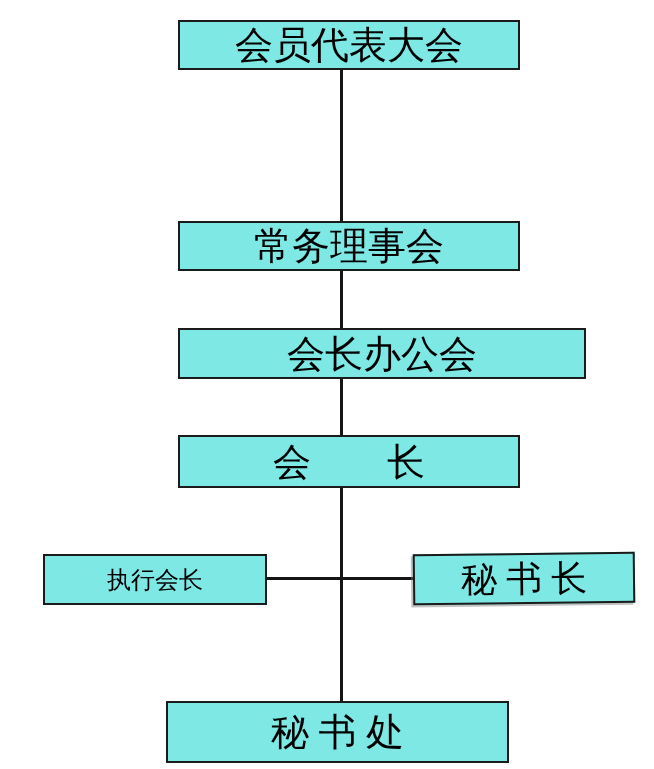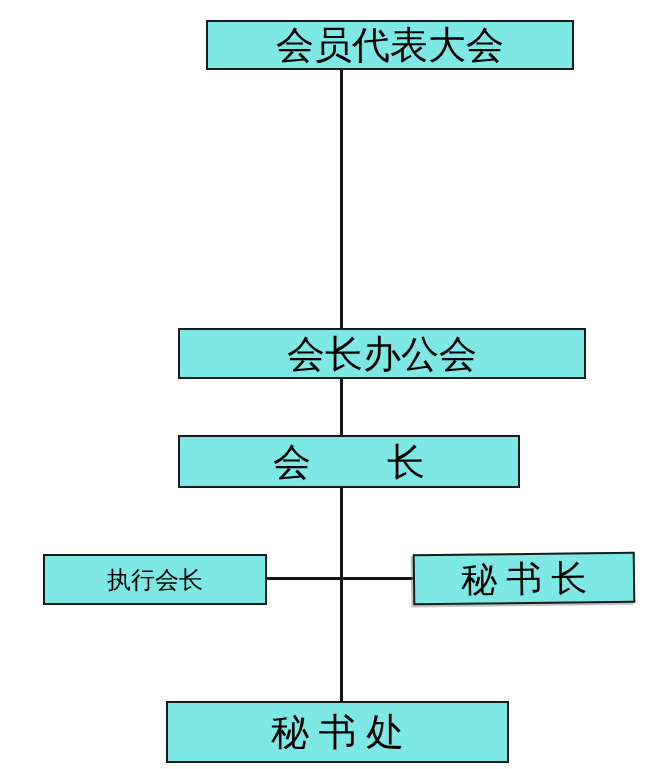--- a/index.html
+++ b/index.html
@@ -37,21 +37,21 @@
     background: #7de8e4;
     border: 2.5px solid #1b1b1b;
     display: flex;
     align-items: center;
     justify-content: center;
     color: #000000;
     font-size: 38px;
     line-height: 1;
     white-space: pre;
   }
-  .n1 { left: 178px; top: 20px;  width: 368px; height: 50px; margin-left: 28px; }
+  .n1 { left: 178px; top: 20px;  width: 342px; height: 50px; }
   .n2 { left: 176px; top: 112px; width: 344px; height: 49px; }
   .n3 { left: 178px; top: 221px; width: 342px; height: 50px; }
   .n4 { left: 178px; top: 328px; width: 408px; height: 51px; }
   .n5 { left: 178px; top: 435px; width: 342px; height: 53px; }
   .n6 { left: 43px;  top: 554px; width: 224px; height: 51px; font-size: 24px; }
   .n7 { left: 413px; top: 553px; width: 222px; height: 51px; font-size: 36px;
         transform: rotate(-0.7deg); box-shadow: -2px 2px 0 rgba(120,120,120,0.45); }
   .n8 { left: 166px; top: 701px; width: 343px; height: 62px; }
 </style>
 </head>
@@ -60,20 +60,23 @@
 <div class="canvas">
 
   <div class="connector vline-spine"></div>
   <div class="connector hline-branch"></div>
 
   <div class="node n1">
     <span>会员代表大会</span>
   </div>
 
 
+  <div class="node n3">
+    <span>常务理事会</span>
+  </div>
 
   <div class="node n4">
     <span>会长办公会</span>
   </div>
 
   <div class="node n5">
     <span>会　　长</span>
   </div>
 
   <div class="node n6">

